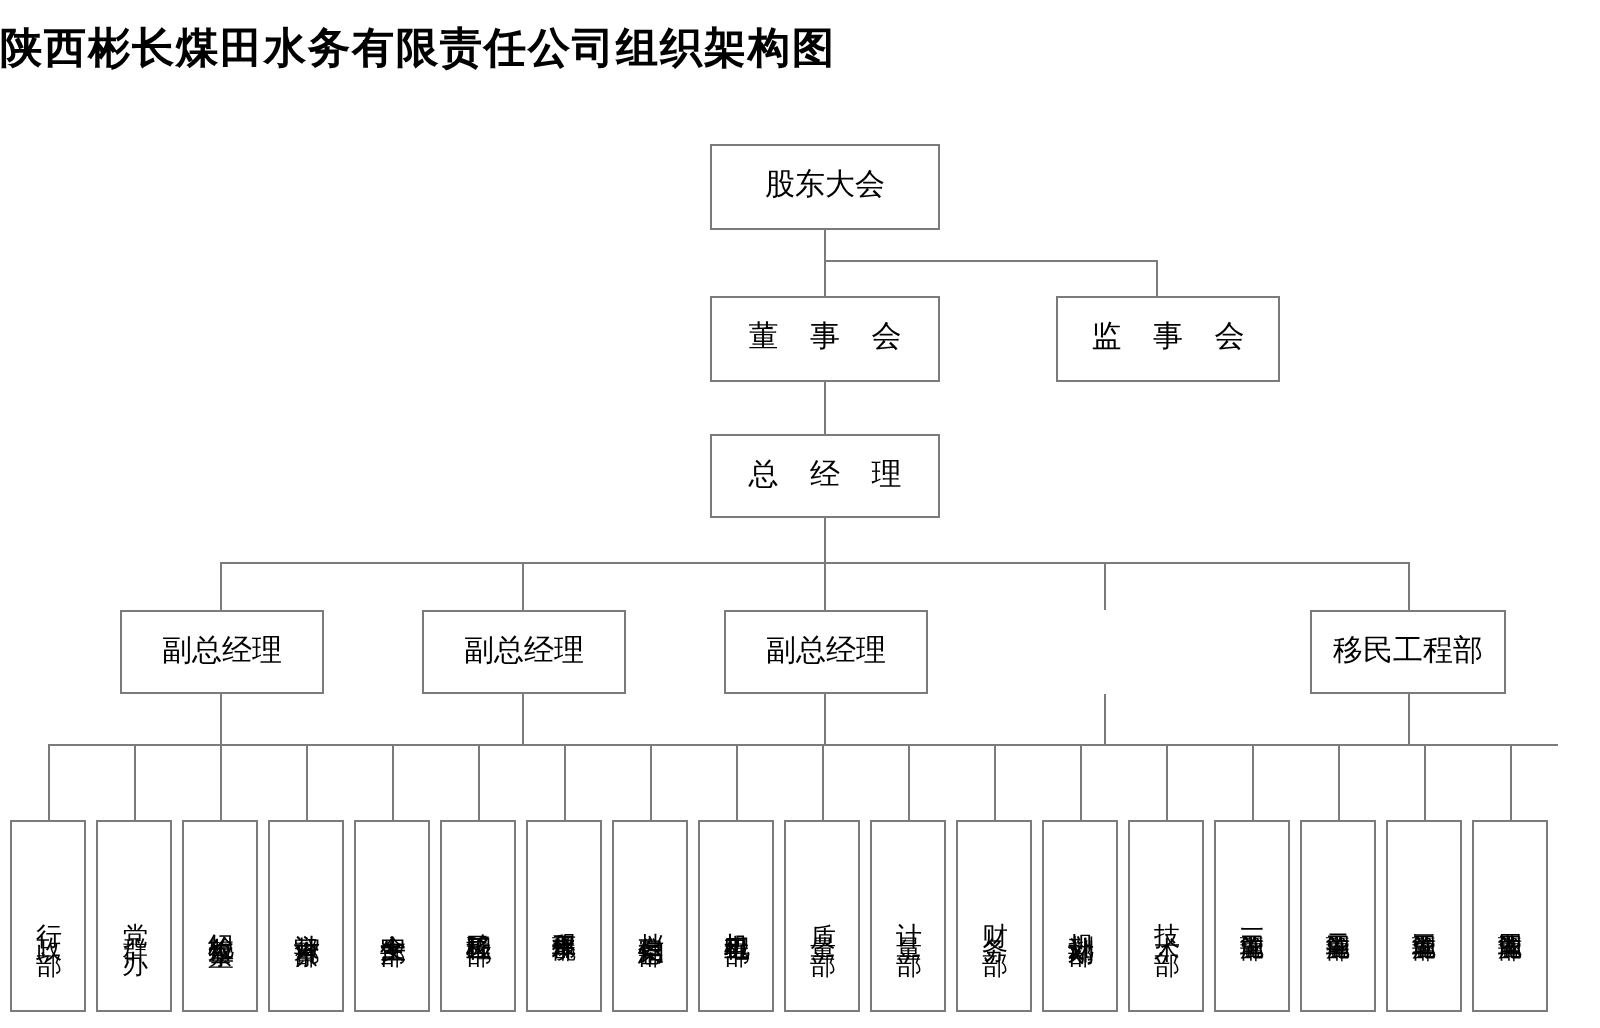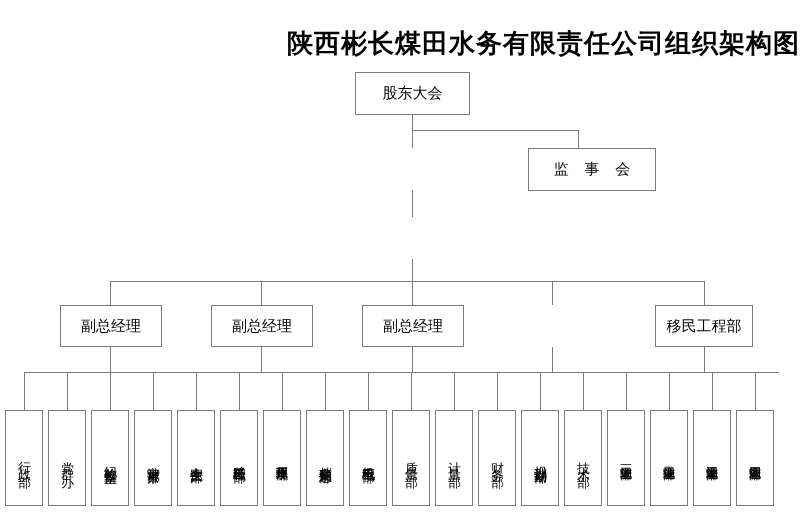--- a/index.html
+++ b/index.html
@@ -22,27 +22,26 @@
     width: 800px;
     height: 514px;
   }
 
   
   #chart-title {
     position: absolute;
     left: 0;
     top: 10px;
     width: 800px;
-    text-align: right;
-    font-size: 26px;
+    text-align: left;
+    font-size: 21px;
     font-weight: bold;
     letter-spacing: 1px;
     line-height: 28px;
     white-space: nowrap;
-    margin-top: 20px;
   }
 
   
   .node {
     position: absolute;
     box-sizing: border-box;
     border: 1px solid #7b7b7b;
     background: #ffffff;
     display: flex;
     align-items: center;
@@ -152,25 +151,31 @@
   <div class="ln v" style="left:583px; top:372px; height:38px;"></div>
   <div class="ln v" style="left:626px; top:372px; height:38px;"></div>
   <div class="ln v" style="left:669px; top:372px; height:38px;"></div>
   <div class="ln v" style="left:712px; top:372px; height:38px;"></div>
   <div class="ln v" style="left:755px; top:372px; height:38px;"></div>
 
   <div class="node" style="left:355px; top:72px; width:115px; height:43px;">
     <span class="label">股东大会</span>
   </div>
 
-
-  <div class="node spaced" style="left:528px; top:148px; width:128px; height:43px;">
+  <div class="node spaced" style="left:355px; top:148px; width:115px; height:43px;">
+    <span class="label">董 事 会</span>
+  </div>
+
+  <div class="node spaced" style="left:528px; top:148px; width:112px; height:43px;">
     <span class="label">监 事 会</span>
   </div>
 
+  <div class="node spaced" style="left:355px; top:217px; width:115px; height:42px;">
+    <span class="label">总 经 理</span>
+  </div>
 
   <div class="node" style="left:60px; top:305px; width:102px; height:42px;">
     <span class="label">副总经理</span>
   </div>
   <div class="node" style="left:211px; top:305px; width:102px; height:42px;">
     <span class="label">副总经理</span>
   </div>
   <div class="node" style="left:362px; top:305px; width:102px; height:42px;">
     <span class="label">副总经理</span>
   </div>

